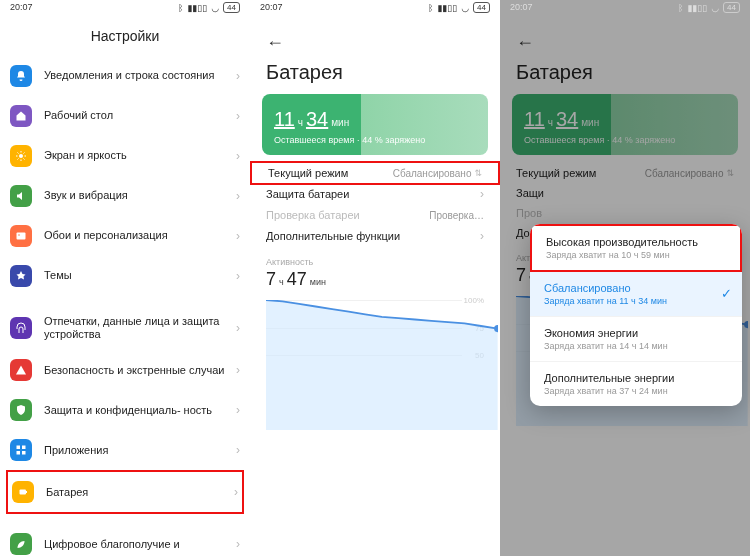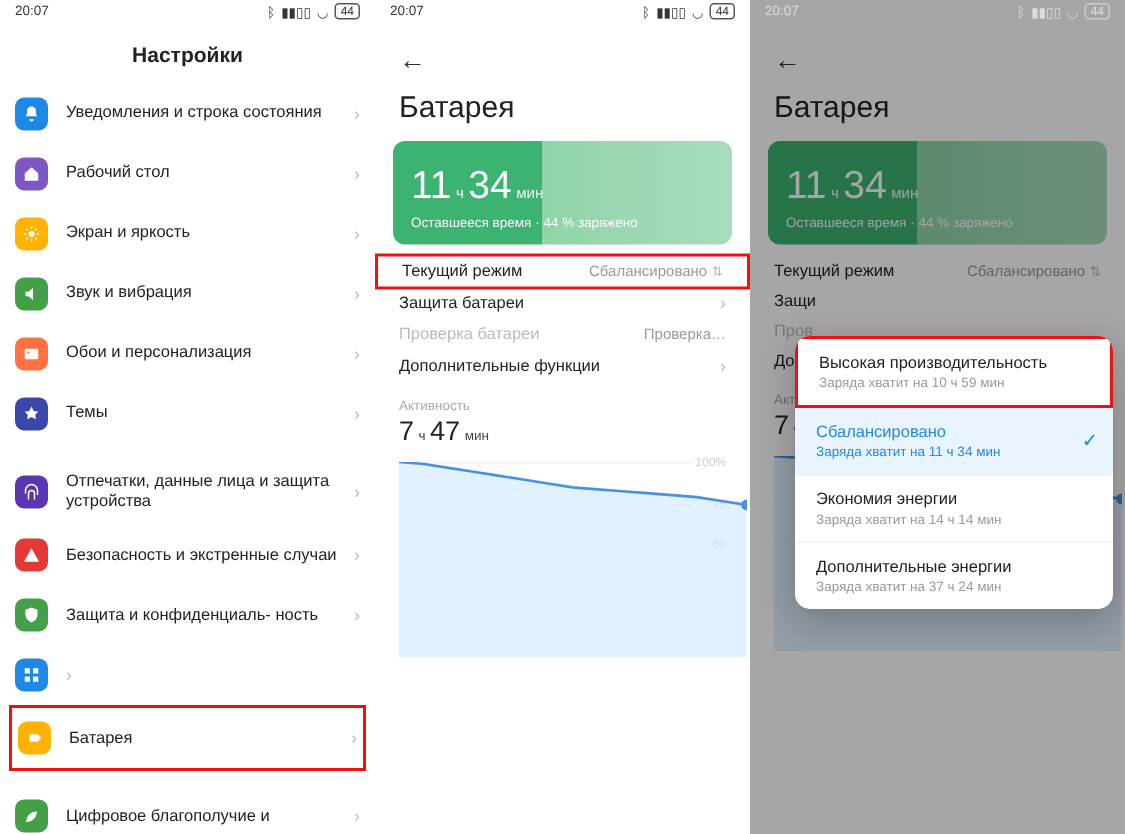--- a/index.html
+++ b/index.html
@@ -4,37 +4,37 @@
 <style>
   * { box-sizing: border-box; margin: 0; padding: 0; font-family: -apple-system, Helvetica, Arial, sans-serif; }
   body { width: 750px; height: 556px; display: flex; background: #fff; overflow: hidden; }
   .panel { height: 556px; position: relative; overflow: hidden; background: #fff; flex: 0 0 250px; }
   .panel.dim::after { content:""; position:absolute; inset:0; background:rgba(0,0,0,0.35); pointer-events:none; }
 
   .statusbar { height: 20px; display:flex; align-items:flex-start; justify-content:space-between; padding: 2px 10px 0; font-size: 9px; color:#333; }
   .status-right { display:flex; gap:4px; align-items:center; }
   .batt { display:inline-flex; align-items:center; gap:2px; font-size:8px; border:1px solid #555; border-radius:3px; padding:0 3px; height:11px; line-height:10px;}
 
-  .header-settings { text-align:center; font-size:14px; color:#222; padding: 8px 0 12px; font-weight:700; }
+  .header-settings { text-align:center; font-size:14px; color:#222; padding: 8px 0 12px; font-weight:400; }
   .list { padding: 0 6px; }
   .row { display:flex; align-items:center; padding: 9px 4px; }
   .row.highlighted { border:2px solid #e11; }
   .icon { width:22px; height:22px; border-radius:6px; margin-right:12px; display:flex; align-items:center; justify-content:center; flex:0 0 22px; }
   .icon svg { width:12px; height:12px; fill:#fff; }
   .row-label { flex:1; font-size:11px; color:#222; line-height:1.2; }
   .chev { color:#bbb; font-size:12px; }
   .sep { height: 10px; }
 
   .page-head { display:flex; align-items:center; padding: 6px 12px 0; }
   .back { font-size:18px; color:#333; padding:4px; }
   .page-title { font-size:20px; color:#222; padding: 6px 16px 10px; font-weight:400; }
 
   .battery-card { margin: 0 12px 8px; border-radius:8px; padding: 14px 12px 10px; background: linear-gradient(90deg, #3cb371 0%, #3cb371 44%, #8fd4a8 44%, #a8dcbc 100%); color:#fff; }
   .bc-time { font-size:24px; font-weight:300; display:flex; align-items:baseline; gap:3px;}
-  .bc-time .big { font-size:26px; }
+  .bc-time .big { font-size:20px;text-decoration:underline; }
   .bc-time .unit { font-size:10px; opacity:.9; }
   .bc-sub { font-size:9px; opacity:.95; margin-top:4px;}
 
   .setting-row { display:flex; align-items:center; justify-content:space-between; padding: 4px 16px; font-size:11px; color:#222; }
   .setting-row.highlighted { border:2px solid #e11; margin: -2px 0; position:relative; }
   .sr-value { color:#999; font-size:10px; display:flex; align-items:center; gap:3px;}
   .updown { font-size:9px; color:#bbb; }
   .setting-row.disabled .sr-label { color:#bbb; }
 
   .section-label { font-size:9px; color:#aaa; padding: 10px 16px 2px; }
@@ -164,20 +164,21 @@
       </div>
       <div class="row">
         <span class="icon" style="background:#1e88e5">
           <svg viewBox="0 0 24 24">
             <rect x="3" y="3" width="7" height="7"></rect>
             <rect x="14" y="3" width="7" height="7"></rect>
             <rect x="3" y="14" width="7" height="7"></rect>
             <rect x="14" y="14" width="7" height="7"></rect>
           </svg>
         </span>
+        <span class="row-label">Приложения</span>
         <span class="chev">›</span>
       </div>
       <div class="row highlighted">
         <span class="icon" style="background:#ffb300">
           <svg viewBox="0 0 24 24">
             <rect x="5" y="7" width="13" height="10" rx="2"></rect>
             <rect x="18" y="10" width="2" height="4"></rect>
           </svg>
         </span>
         <span class="row-label">Батарея</span>

